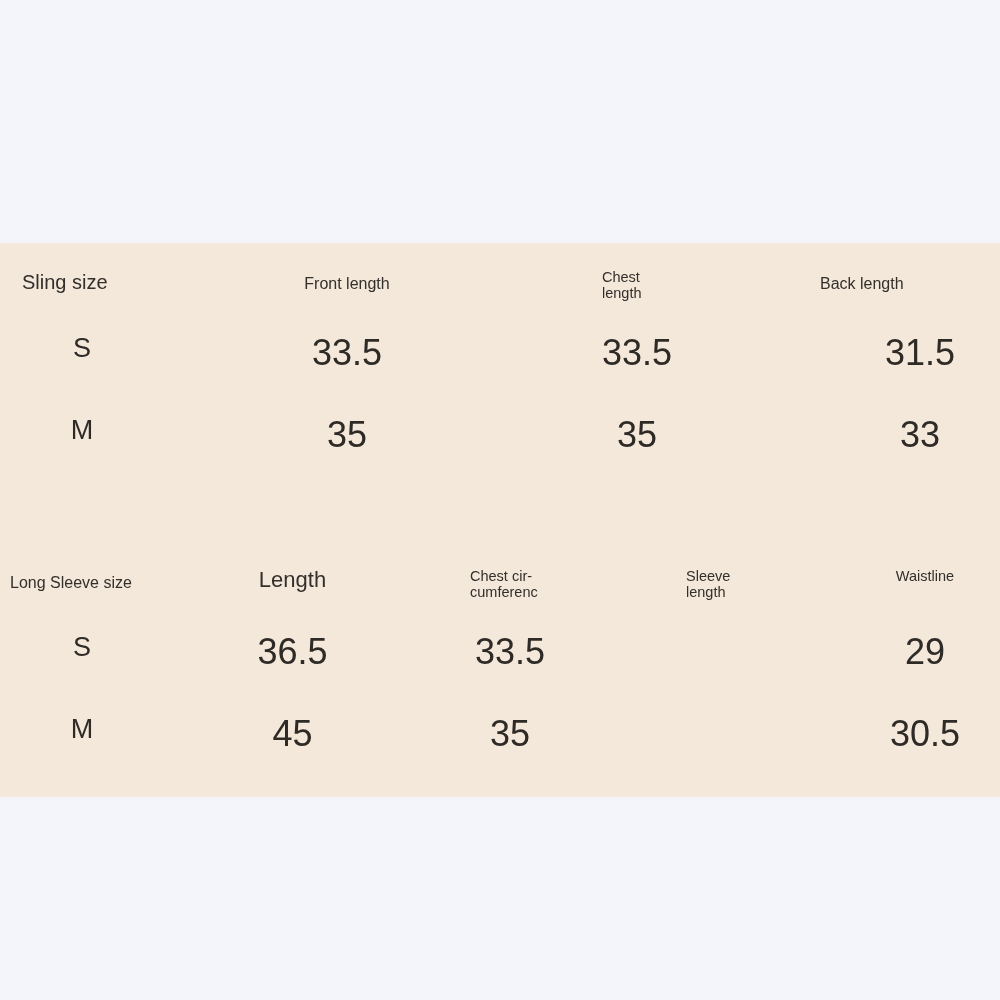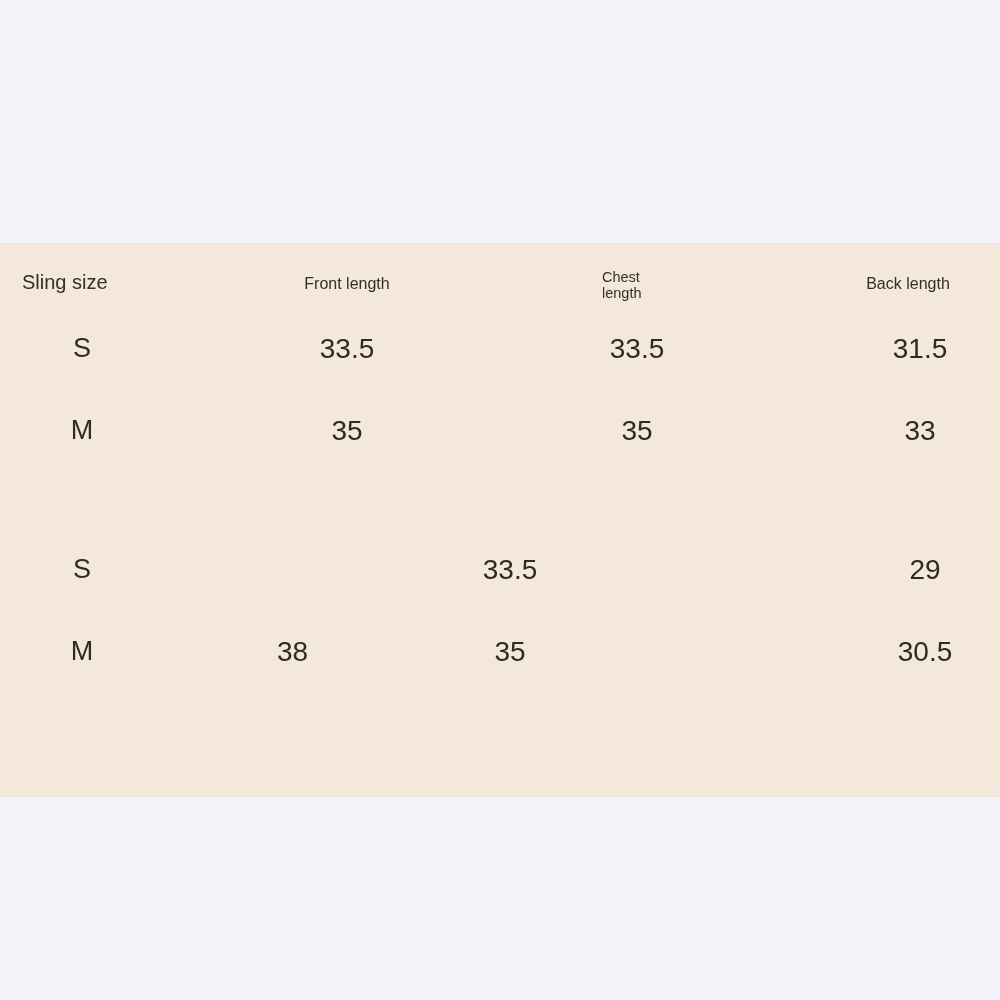--- a/index.html
+++ b/index.html
@@ -75,21 +75,21 @@
   .hdr.xl {
     font-size: 22px;
     font-weight: 400;
     top: 26px;
   }
 
   .align-left   { text-align: left; }
 
   
   .val {
-    font-size: 28px;
+    font-size: 36px;
     top: 14px;
     text-align: center;
     line-height: 1;
     color: #2e2a26;
   }
   .val.sizelabel { font-size: 27px; }
 
   
   .t1 .c0 { left: 22px;  width: 210px; }
   .t1 .c1 { left: 247px; width: 200px; }
@@ -98,21 +98,21 @@
 
   .t1 .v0 { left: 22px;  width: 120px; }
   .t1 .v1 { left: 247px; width: 200px; }
   .t1 .v2 { left: 537px; width: 200px; }
   .t1 .v3 { left: 820px; width: 200px; }
 
   
   .t1 .c0 { text-align: left; }
   .t1 .c1 { text-align: center; }
   .t1 .c2 { text-align: left; left: 602px; width: 120px; }
-  .t1 .c3 { text-align: center; left: 820px; width: 176px; }
+  .t1 .c3 { text-align: left; left: 820px; width: 176px; }
 
   
   .t2 .c0 { left: 10px;  width: 175px; text-align: left; }
   .t2 .c1 { left: 200px; width: 185px; text-align: center; }
   .t2 .c2 { left: 470px; width: 78px;  text-align: left; }
   .t2 .c3 { left: 686px; width: 96px;  text-align: left; }
   .t2 .c4 { left: 855px; width: 140px; text-align: center; }
 
   .t2 .v0 { left: 22px;  width: 120px; }
   .t2 .v1 { left: 200px; width: 185px; }
@@ -148,30 +148,40 @@
         <div class="cell val sizelabel v0">M</div>
         <div class="cell val v1">35</div>
         <div class="cell val v2">35</div>
         <div class="cell val v3">33</div>
       </div>
 
     </div>
 
     <div class="size-table t2">
 
+      <div class="row header-row">
+        <div class="cell hdr med c0">Long Sleeve size</div>
+        <div class="cell hdr xl  c1">Length</div>
+        <div class="cell hdr sml c2">Chest cir-
+cumferenc</div>
+        <div class="cell hdr sml c3">Sleeve
+length</div>
+        <div class="cell hdr sml c4">Waistline</div>
+      </div>
 
       <div class="row data-row">
         <div class="cell val sizelabel v0">S</div>
+        <div class="cell val v1">36.5</div>
         <div class="cell val v2">33.5</div>
         <div class="cell val v4">29</div>
       </div>
 
       <div class="row data-row">
         <div class="cell val sizelabel v0">M</div>
-        <div class="cell val v1">38</div>
+        <div class="cell val v1">45</div>
         <div class="cell val v2">35</div>
         <div class="cell val v4">30.5</div>
       </div>
 
     </div>
 
   </div>
 </div>
 
 </body></html>

